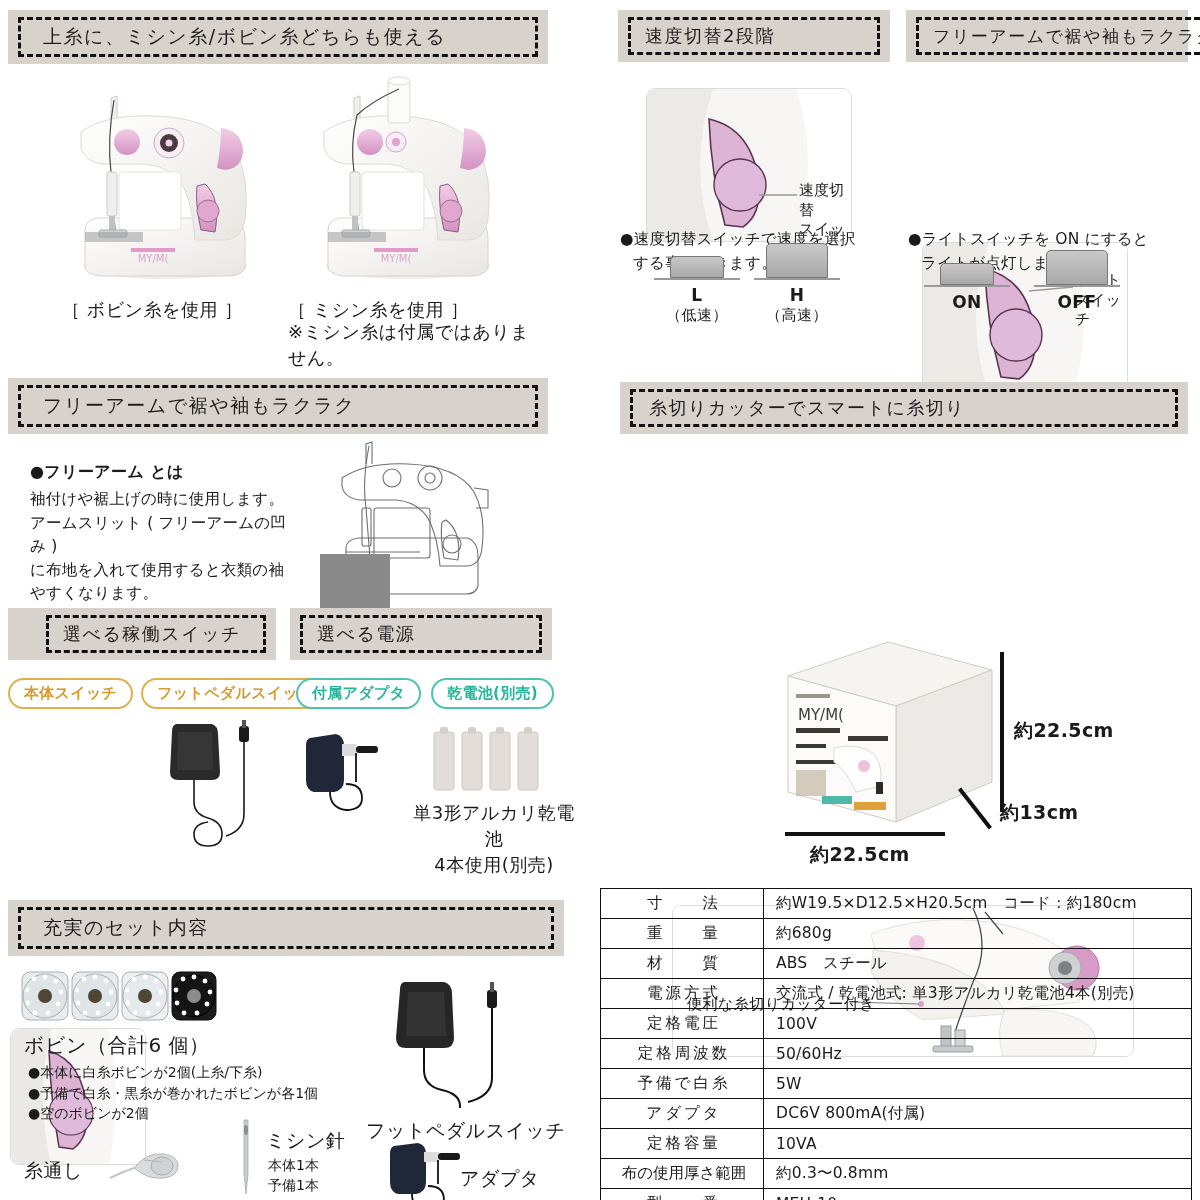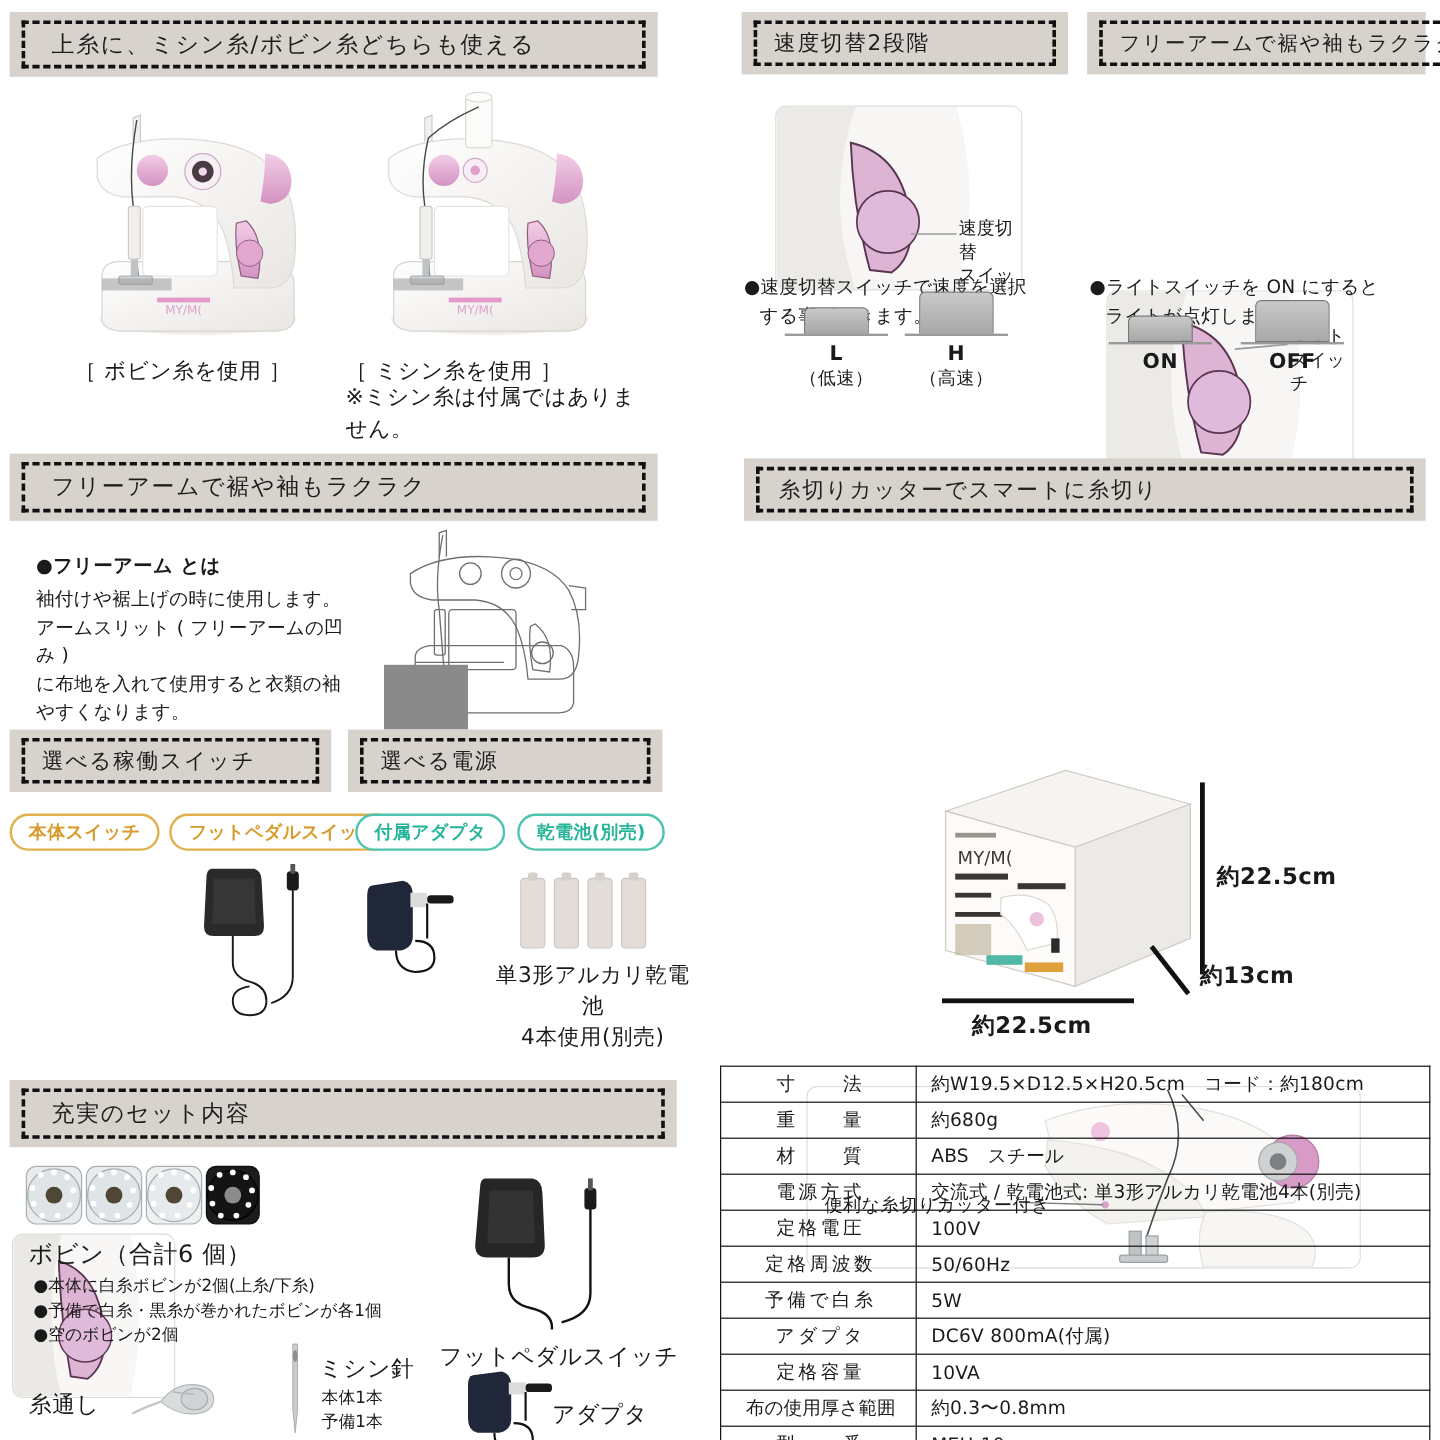--- a/index.html
+++ b/index.html
@@ -278,21 +278,21 @@
         <path d="M69 18 Q62 54 66 80 Q68 106 70 130"></path>
         <rect x="62" y="80" width="9" height="38" rx="2"></rect>
         <rect x="56" y="128" width="24" height="6" rx="2"></rect>
         <path d="M174 60 L188 62 L188 80 L176 80"></path>
         <path d="M46 124 L120 124"></path>
       </g>
       <rect x="20" y="126" width="70" height="62" fill="#8a8a8a"></rect>
     </svg>
   </div>
 
-  <div class="abs banner sm" style="left:8px;top:608px;width:268px;height:52px;">
+  <div class="abs banner sm" style="left:8px;top:608px;width:268px;height:52px;padding-left:28px;">
     <div class="inner">
       <div class="txt" style="padding-left:14px;">選べる稼働スイッチ</div>
     </div>
   </div>
   <div class="abs banner sm" style="left:290px;top:608px;width:262px;height:52px;">
     <div class="inner">
       <div class="txt" style="padding-left:14px;">選べる電源</div>
     </div>
   </div>
 

